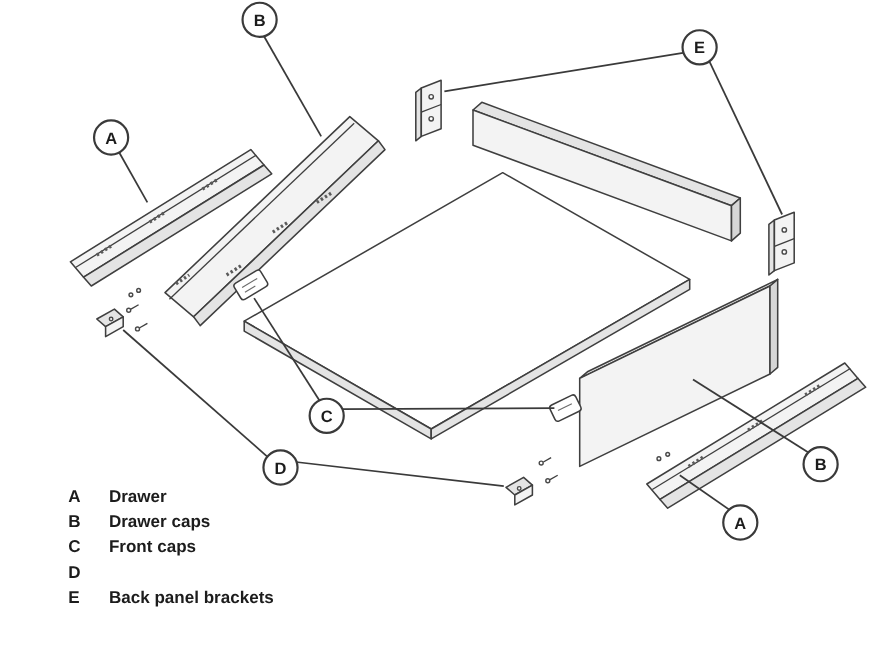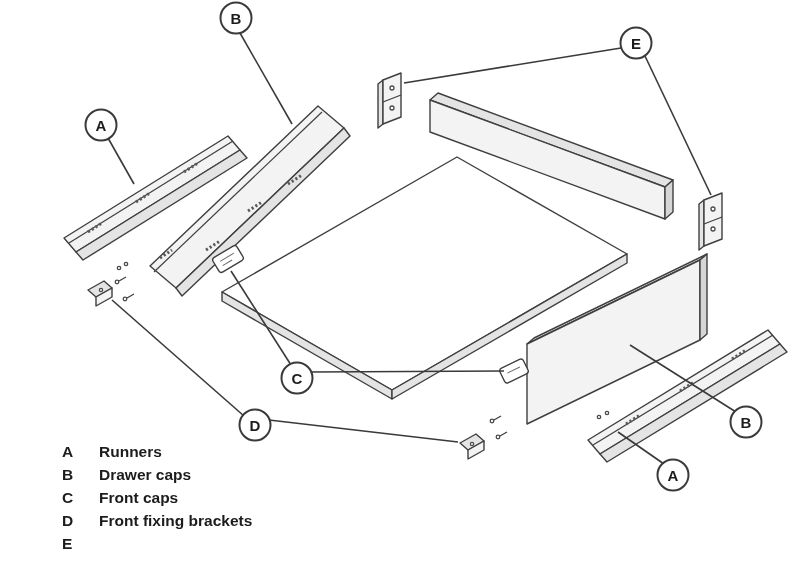--- a/index.html
+++ b/index.html
@@ -165,32 +165,32 @@
     </g>
     <g>
       <circle class="callout-circle" cx="673" cy="475" r="15.5"></circle>
       <text class="callout-text" x="673" y="480.5">A</text>
     </g>
   </svg>
 
   <div class="legend">
     <div class="legend-row">
       <span class="legend-key">A</span>
-      <span class="legend-label">Runners</span>
+      <span class="legend-label">Drawer</span>
     </div>
     <div class="legend-row">
       <span class="legend-key">B</span>
       <span class="legend-label">Drawer caps</span>
     </div>
     <div class="legend-row">
       <span class="legend-key">C</span>
       <span class="legend-label">Front caps</span>
     </div>
     <div class="legend-row">
       <span class="legend-key">D</span>
-      <span class="legend-label">Front fixing brackets</span>
     </div>
     <div class="legend-row">
       <span class="legend-key">E</span>
+      <span class="legend-label">Back panel brackets</span>
     </div>
   </div>
 
 </div>
 
 </body></html>

